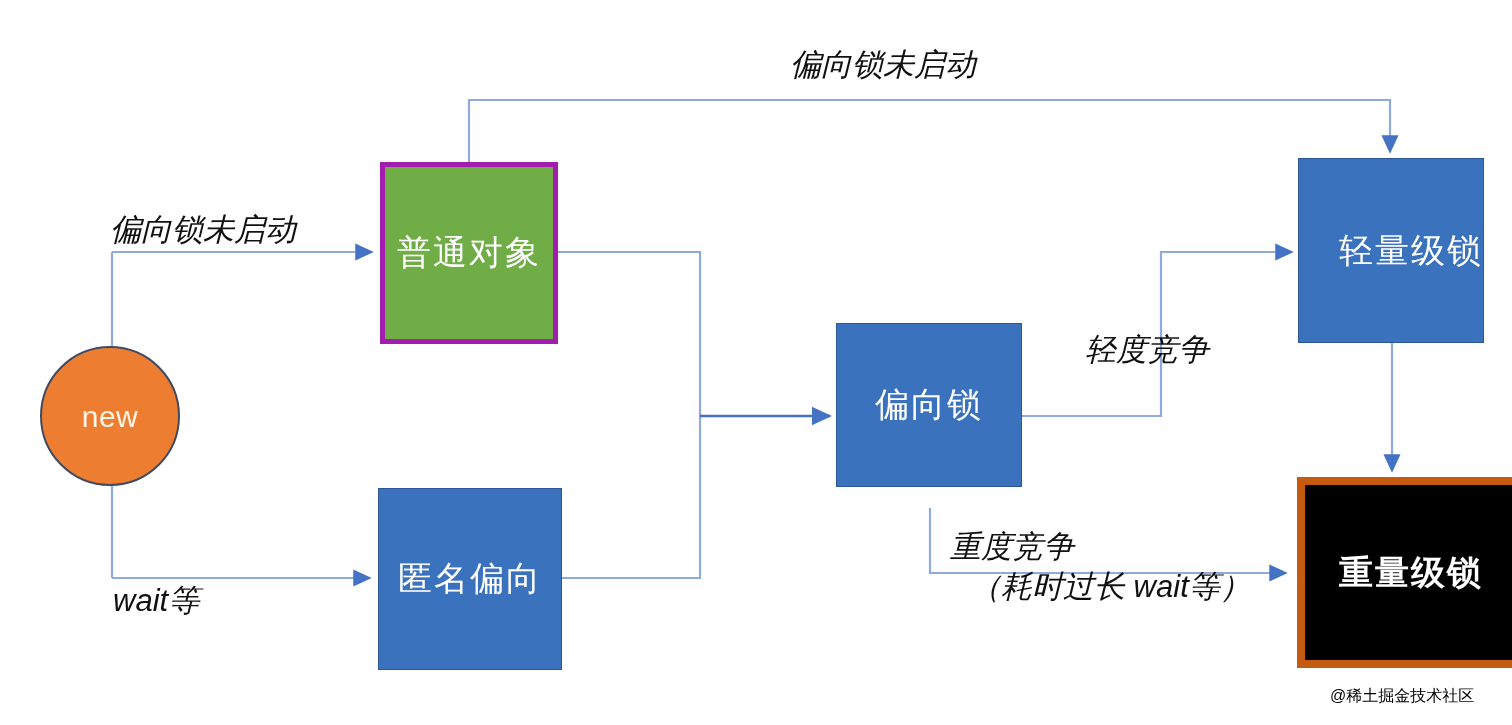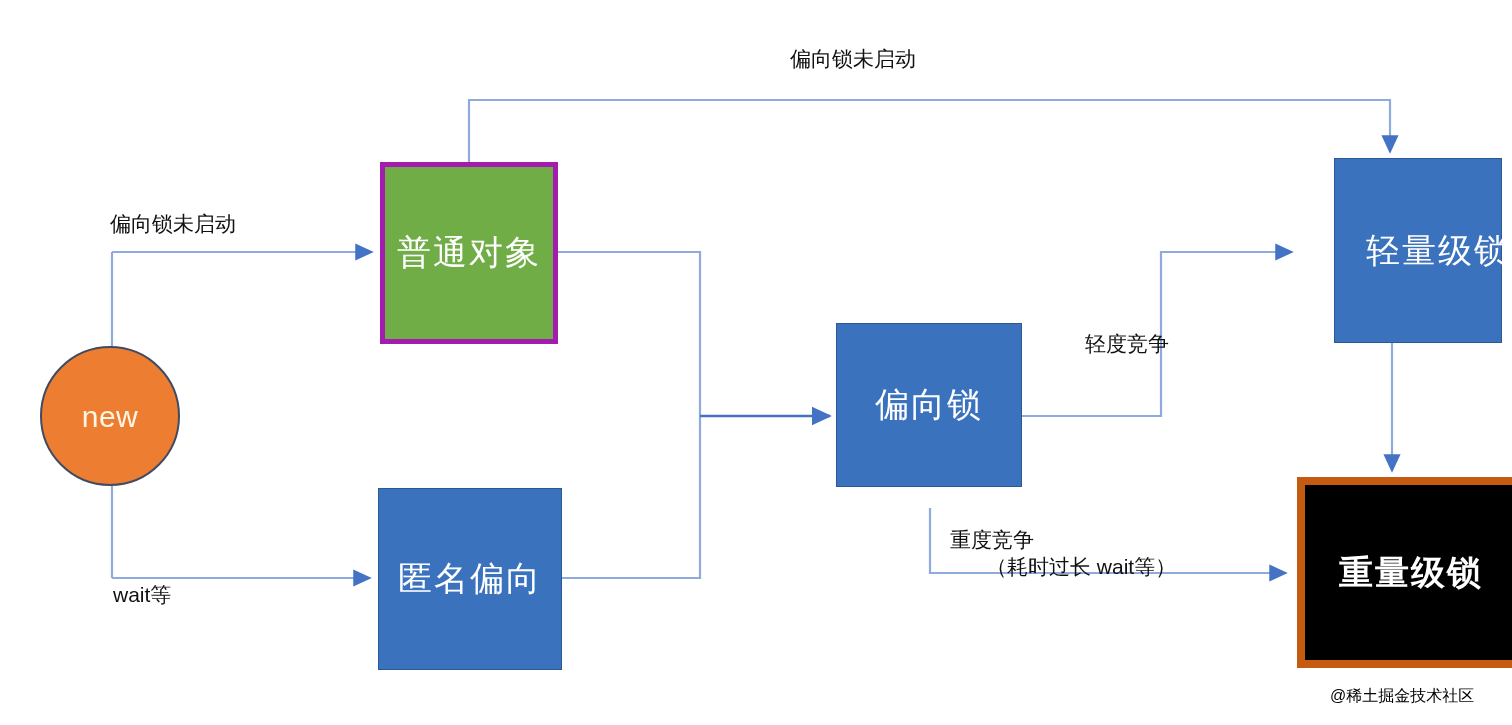--- a/index.html
+++ b/index.html
@@ -58,23 +58,24 @@
   .node-black {
     background: #000000;
     border: 8px solid #C55A11;
     font-size: 34px;
     font-weight: bold;
     letter-spacing: 2px;
   }
   .edge-label {
     position: absolute;
     color: #111111;
-    font-size: 21px;
+    font-size: 31px;
     white-space: nowrap;
     line-height: 1.18;
+    font-style: italic;
   }
   .edge-label.two-line {
     line-height: 1.28;
   }
   .watermark {
     position: absolute;
     color: #000000;
     font-size: 16px;
     white-space: nowrap;
   }
@@ -121,36 +122,36 @@
   </div>
 
   <div class="node node-blue" style="left:378px; top:488px; width:184px; height:182px;">
     <span>匿名偏向</span>
   </div>
 
   <div class="node node-blue" style="left:836px; top:323px; width:186px; height:164px;">
     <span>偏向锁</span>
   </div>
 
-  <div class="node node-blue" style="left:1334px; top:158px; width:168px; height:185px;padding-left:40px;">
+  <div class="node node-blue" style="left:1298px; top:158px; width:186px; height:185px;padding-left:40px;">
     <span>轻量级锁</span>
   </div>
 
   <div class="node node-black" style="left:1297px; top:477px; width:228px; height:191px;">
     <span>重量级锁</span>
   </div>
 
   <div class="edge-label" style="left:790px; top:47px;">偏向锁未启动</div>
 
   <div class="edge-label" style="left:110px; top:212px;">偏向锁未启动</div>
 
   <div class="edge-label" style="left:113px; top:583px;">wait等</div>
 
   <div class="edge-label" style="left:1085px; top:332px;">轻度竞争</div>
 
   <div class="edge-label two-line" style="left:950px; top:527px;">
     <div>重度竞争</div>
-    <div style="margin-left:36px;">（耗时过长 wait等）</div>
+    <div style="margin-left:20px;">（耗时过长 wait等）</div>
   </div>
 
   <div class="watermark" style="left:1330px; top:686px;">@稀土掘金技术社区</div>
 
 </div>
 
 </body></html>

